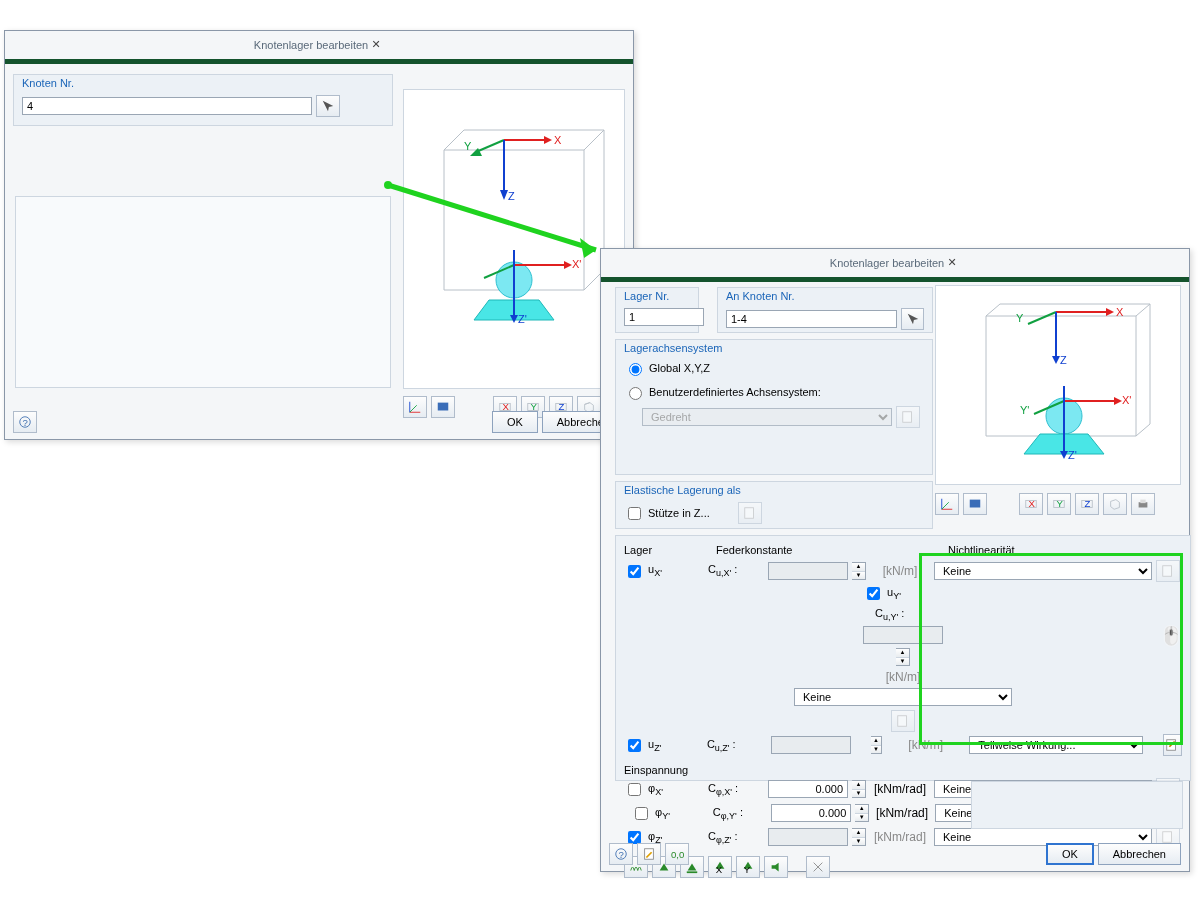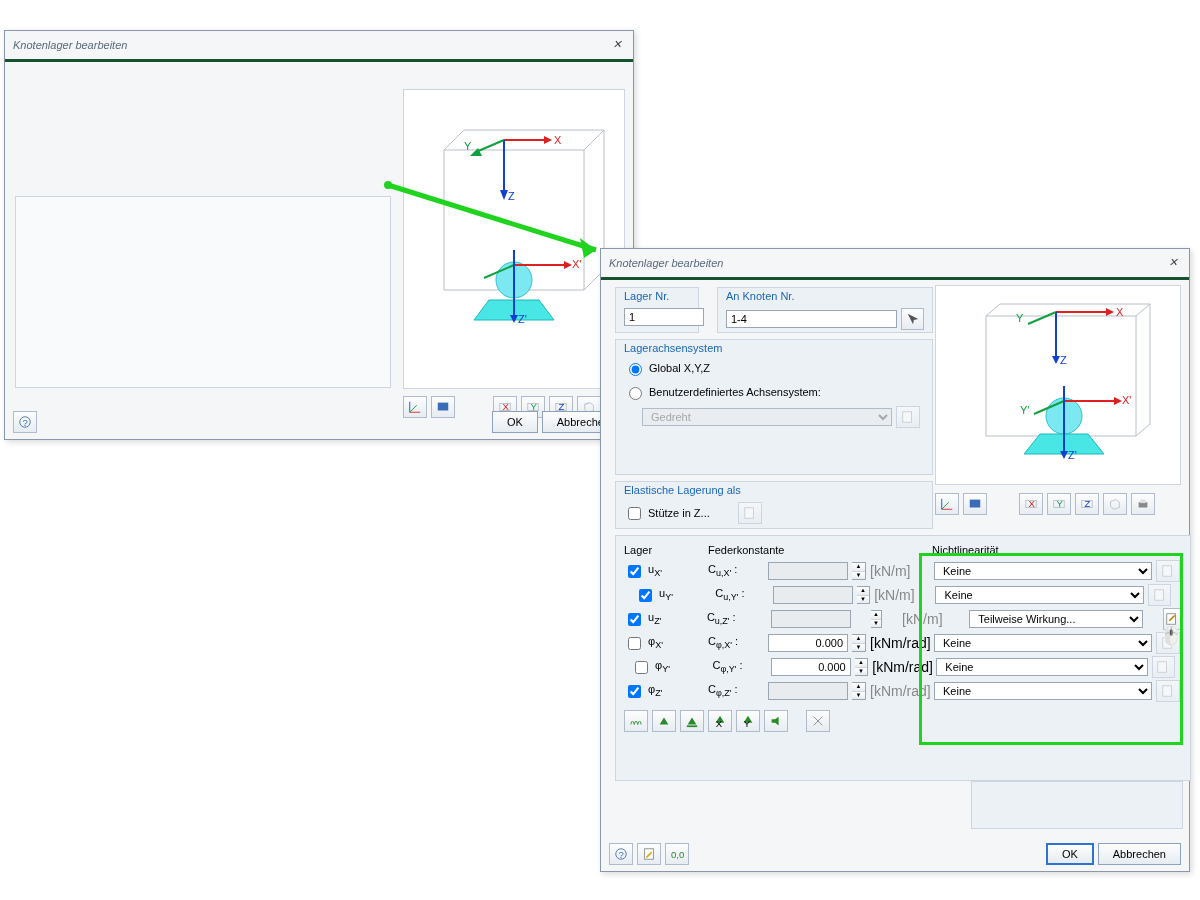--- a/index.html
+++ b/index.html
@@ -1,33 +1,33 @@
 <!DOCTYPE html>
 <html><head>
 <meta charset="utf-8">
 <style>
   * { box-sizing: border-box; font-family: "Segoe UI", Tahoma, sans-serif; font-size: 11px; }
   body { margin: 0; width: 1200px; height: 900px; background: #fff; position: relative; }
   .dlg { position: absolute; background: #f4f6f8; border: 1px solid #8a97a8; box-shadow: 2px 2px 6px rgba(0,0,0,.15); }
-  .titlebar { display:flex; align-items:center; justify-content:space-between; padding:6px 8px; font-size:12px; color:#5a6a7a; border-bottom:3px solid #14532d;font-style:italic;}
+  .titlebar { display:flex; align-items:center; justify-content:center; padding:6px 8px; font-size:12px; color:#5a6a7a; border-bottom:5px solid #14532d;}
   .close-x { width:16px; height:16px; text-align:center; line-height:14px; cursor:pointer; color:#444; }
   .fset { margin:6px 8px; border:1px solid #cdd6e0; background:#ecf1f6; position:relative; padding:8px 8px 8px 8px; }
   .fset-hdr { color:#1b65b8; font-size:11px; margin:-6px 0 6px 0; }
   input.textfield, select.sel { height:18px; border:1px solid #9aa6b4; background:#fff; padding:0 4px; }
   input.textfield.ro { background:#fff; color:#000;}
   input.textfield.dis { background:#e8ecef; color:#888;}
   .iconbtn { width:24px; height:22px; border:1px solid #b0bccb; background:linear-gradient(#fdfdfd,#e6ecf2); display:inline-flex; align-items:center; justify-content:center; cursor:pointer; }
   .iconbtn.dis { opacity:.5; cursor:default;}
   .btn { height:22px; padding:0 14px; border:1px solid #8da2bd; background:linear-gradient(#fdfdfd,#e6ecf2); cursor:pointer; }
   .btn.primary { border:2px solid #2f74d0; }
   .row { display:flex; align-items:center; gap:4px; }
   .preview { position:absolute; background:#fff; border:1px solid #cdd6e0; }
   .cb { width:13px; height:13px; }
   .radio { width:13px; height:13px;}
-  .unit { color:#888; font-size:14px;}
+  .unit { color:#888; font-size:12px;text-align:center;}
   .unit.on { color:#000;}
   .spin { display:inline-flex; flex-direction:column; width:14px; border:1px solid #9aa6b4; border-left:none; height:18px;}
   .spin div{ flex:1; font-size:6px; text-align:center; line-height:7px; background:linear-gradient(#fff,#e8ecef); border-bottom:1px solid #cdd6e0; cursor:pointer;}
   .spin div:last-child{border-bottom:none;}
   .toolbar { display:flex; gap:4px; }
   .green-arrow{ position:absolute; pointer-events:none;}
   .hl-box{ position:absolute; border:3px solid #1fd31f; pointer-events:none;}
   .cursor-emoji{ position:absolute; font-size:18px; pointer-events:none; text-shadow:0 0 2px #fff;}
   .ax-x{ stroke:#e02020;} .ax-y{ stroke:#10a040;} .ax-z{ stroke:#1040d0;}
   .cube{ stroke:#b8c0c8; fill:none;}
@@ -40,20 +40,31 @@
 </style>
 </head>
 <body>
 
 <div class="dlg" style="left:4px; top:30px; width:630px; height:410px;">
   <div class="titlebar">
     <span>Knotenlager bearbeiten</span>
     <span class="close-x">✕</span>
   </div>
 
+  <div class="fset" style="margin-top:10px; width:380px;">
+    <div class="fset-hdr">Knoten Nr.</div>
+    <div class="row">
+      <input class="textfield ro" style="width: 290px;" value="4">
+      <span class="iconbtn">
+        <svg class="ico" viewBox="0 0 16 16">
+            <path d="M2 2 L8 14 L9 9 L14 8 Z" fill="#555"></path>
+          </svg>
+      </span>
+    </div>
+  </div>
 
 
   <div style="position:absolute; left:10px; top:165px; width:376px; height:192px; border:1px solid #cdd6e0; background:#f8fafc;"></div>
 
   <div class="preview" style="left:398px; top:58px; width:222px; height:300px;">
     <svg width="222" height="300">
       <polyline class="cube" points="40,60 180,60 180,200 40,200 40,60"></polyline>
       <polyline class="cube" points="60,40 200,40 200,180 180,200"></polyline>
       <polyline class="cube" points="40,60 60,40"></polyline>
       <polyline class="cube" points="180,60 200,40"></polyline>
@@ -258,21 +269,21 @@
     <span class="iconbtn">
         <svg class="ico" viewBox="0 0 16 16">
           <rect x="3" y="6" width="10" height="6" fill="#888"></rect>
           <rect x="5" y="3" width="6" height="4" fill="#ddd"></rect>
         </svg>
       </span>
   </div>
 
   <div class="fset" style="position:absolute; left:6px; top:280px; width:576px; height:246px;">
 
-    <div class="row" style="gap:4px; margin-bottom:4px;">
+    <div class="row" style="gap:12px; margin-bottom:4px;">
       <span style="width:80px">Lager</span>
       <span style="width:220px">Federkonstante</span>
       <span style="width:230px">Nichtlinearität</span>
     </div>
 
     <div class="row" style="margin:2px 0;">
       <label style="width:80px">
           <input type="checkbox" class="cb" checked="" style="">
           <span>u<span class="subscript">X'</span></span>
         </label>
@@ -284,21 +295,21 @@
         </div>
       <span class="unit" style="width:60px">[kN/m]</span>
       <select class="sel" style="width:218px"><option>Keine</option></select>
       <span class="iconbtn dis">
           <svg class="ico" viewBox="0 0 16 16">
             <rect x="2" y="2" width="10" height="12" fill="#fff" stroke="#aaa"></rect>
           </svg>
         </span>
     </div>
 
-    <div class="row" style="margin:2px 11px;">
+    <div class="row" style="margin:2px 4px;flex-direction:column;">
       <label style="width:80px">
           <input type="checkbox" class="cb" checked="" style="">
           <span>u<span class="subscript">Y'</span></span>
         </label>
       <span style="width:56px">C<span class="subscript">u,Y'</span> :</span>
       <input class="textfield dis" style="width: 80px;" disabled="">
         <div class="spin">
           <div>▲</div>
           <div>▼</div>
         </div>
@@ -325,20 +336,21 @@
       <span class="unit" style="width:60px">[kN/m]</span>
       <select class="sel" style="width:218px"><option>Teilweise Wirkung...</option></select>
       <span class="iconbtn">
           <svg class="ico" viewBox="0 0 16 16">
             <rect x="2" y="2" width="10" height="12" fill="#fff" stroke="#888"></rect>
             <path d="M5 10 L11 4" stroke="#c08000" stroke-width="2"></path>
           </svg>
         </span>
     </div>
 
+    <div style="margin:8px 0 2px 0">Einspannung</div>
 
     <div class="row" style="margin:2px 0;">
       <label style="width:80px">
           <input type="checkbox" class="cb" style="">
           <span>φ<span class="subscript">X'</span></span>
         </label>
       <span style="width:56px">C<span class="subscript">φ,X'</span> :</span>
       <input class="textfield" style="width: 80px; text-align: right;" value="0.000">
         <div class="spin">
           <div>▲</div>

